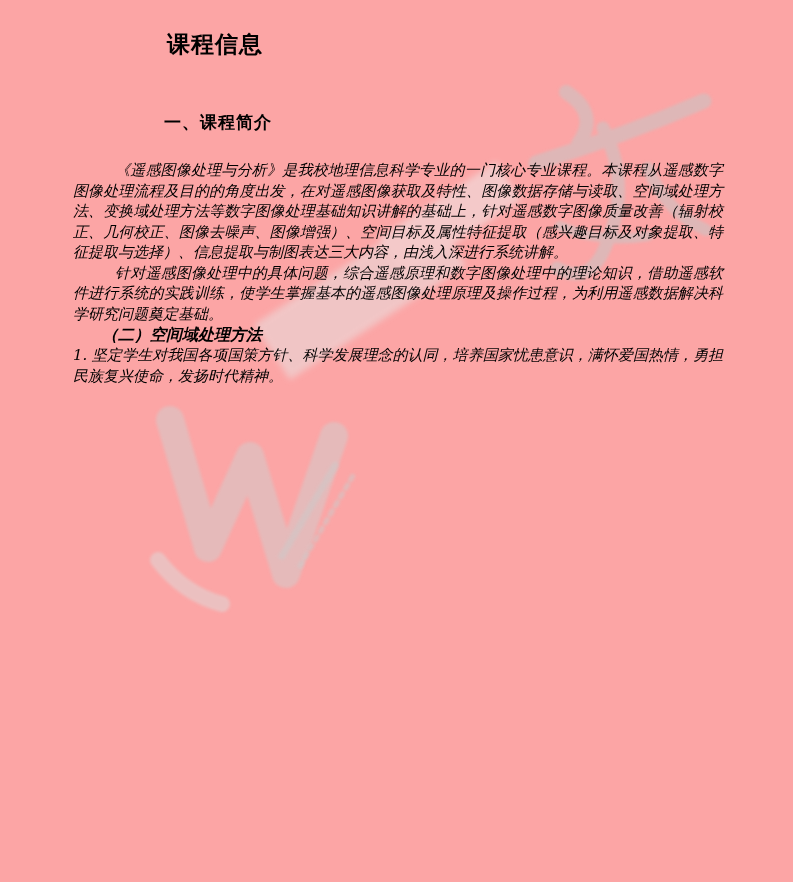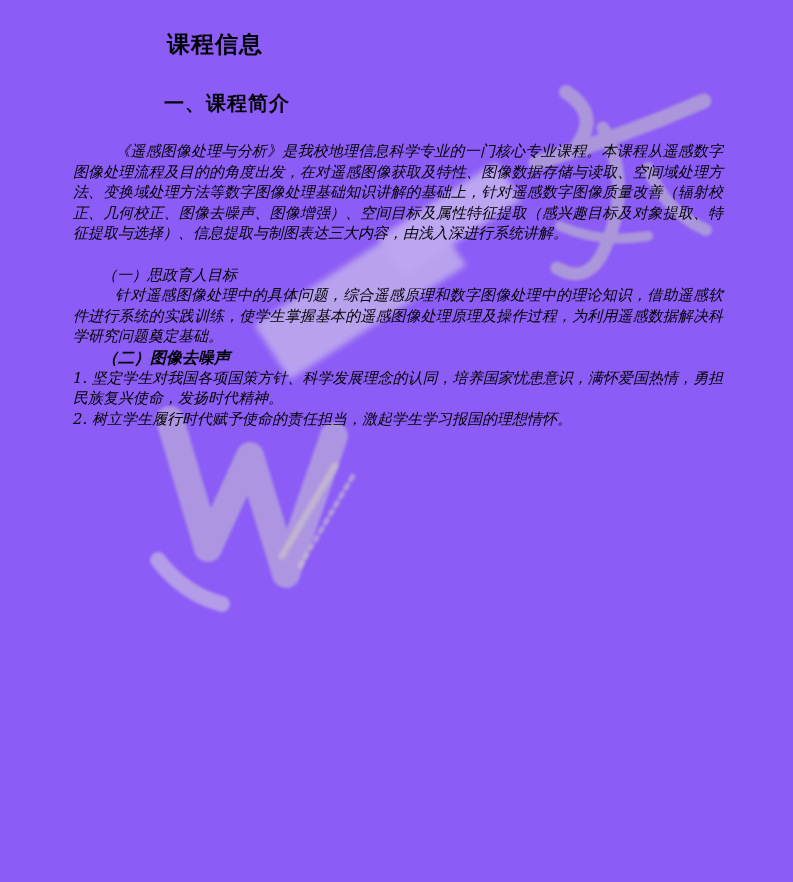--- a/index.html
+++ b/index.html
@@ -1,37 +1,37 @@
 <!DOCTYPE html>
 <html lang="zh"><head>
 <meta charset="utf-8">
 <style>
   html,body{margin:0;padding:0;background:#fff;}
   .page{
     position:relative;
     width:793px;height:882px;
-    background:#8b5cf6;
+    background:#fca5a5;
     overflow:hidden;
     font-family:"DejaVu Serif","Liberation Serif",serif;
     color:#000;
   }
   .wm{position:absolute;left:0;top:0;z-index:0;pointer-events:none;}
   .content{
     position:absolute;left:73px;top:0;width:650px;
     padding-top:30px;
     z-index:1;
   }
   .doc-title{
     margin:0 0 0 94px;
     font-size:23px;line-height:28px;font-weight:bold;
     letter-spacing:1px;
   }
   .sec-heading{
-    margin:31px 0 0 91px;
-    font-size:20px;line-height:28px;font-weight:bold;
+    margin:50px 0 0 91px;
+    font-size:17px;line-height:28px;font-weight:bold;
     letter-spacing:1px;
   }
   .sec-heading.second{margin-top:31px;}
   .body-text{
     font-size:15px;line-height:20.5px;
     text-align:justify;
     text-justify:inter-ideograph;
     font-style:italic;
   }
   p.para{margin:0;text-indent:42px;}
@@ -90,21 +90,19 @@
     <h1 class="doc-title">课程信息</h1>
 
     <h2 class="sec-heading">一、课程简介</h2>
 
     <div class="body-text">
       <p class="para first">《遥感图像处理与分析》是我校地理信息科学专业的一门核心专业课程。本课程从遥感数字图像处理流程及目的的角度出发，在对遥感图像获取及特性、图像数据存储与读取、空间域处理方法、变换域处理方法等数字图像处理基础知识讲解的基础上，针对遥感数字图像质量改善（辐射校正、几何校正、图像去噪声、图像增强）、空间目标及属性特征提取（感兴趣目标及对象提取、特征提取与选择）、信息提取与制图表达三大内容，由浅入深进行系统讲解。</p>
     </div>
 
 
     <div class="body-text">
-      <div class="sub-label">（一）思政育人目标</div>
       <p class="para">针对遥感图像处理中的具体问题，综合遥感原理和数字图像处理中的理论知识，借助遥感软件进行系统的实践训练，使学生掌握基本的遥感图像处理原理及操作过程，为利用遥感数据解决科学研究问题奠定基础。</p>
-      <div class="sub-label bold">（二）图像去噪声</div>
+      <div class="sub-label bold">（二）空间域处理方法</div>
       <p class="obj-item">1. 坚定学生对我国各项国策方针、科学发展理念的认同，培养国家忧患意识，满怀爱国热情，勇担民族复兴使命，发扬时代精神。</p>
-      <p class="obj-item">2. 树立学生履行时代赋予使命的责任担当，激起学生学习报国的理想情怀。</p>
     </div>
 
   </div>
 </div>
 
 </body></html>

